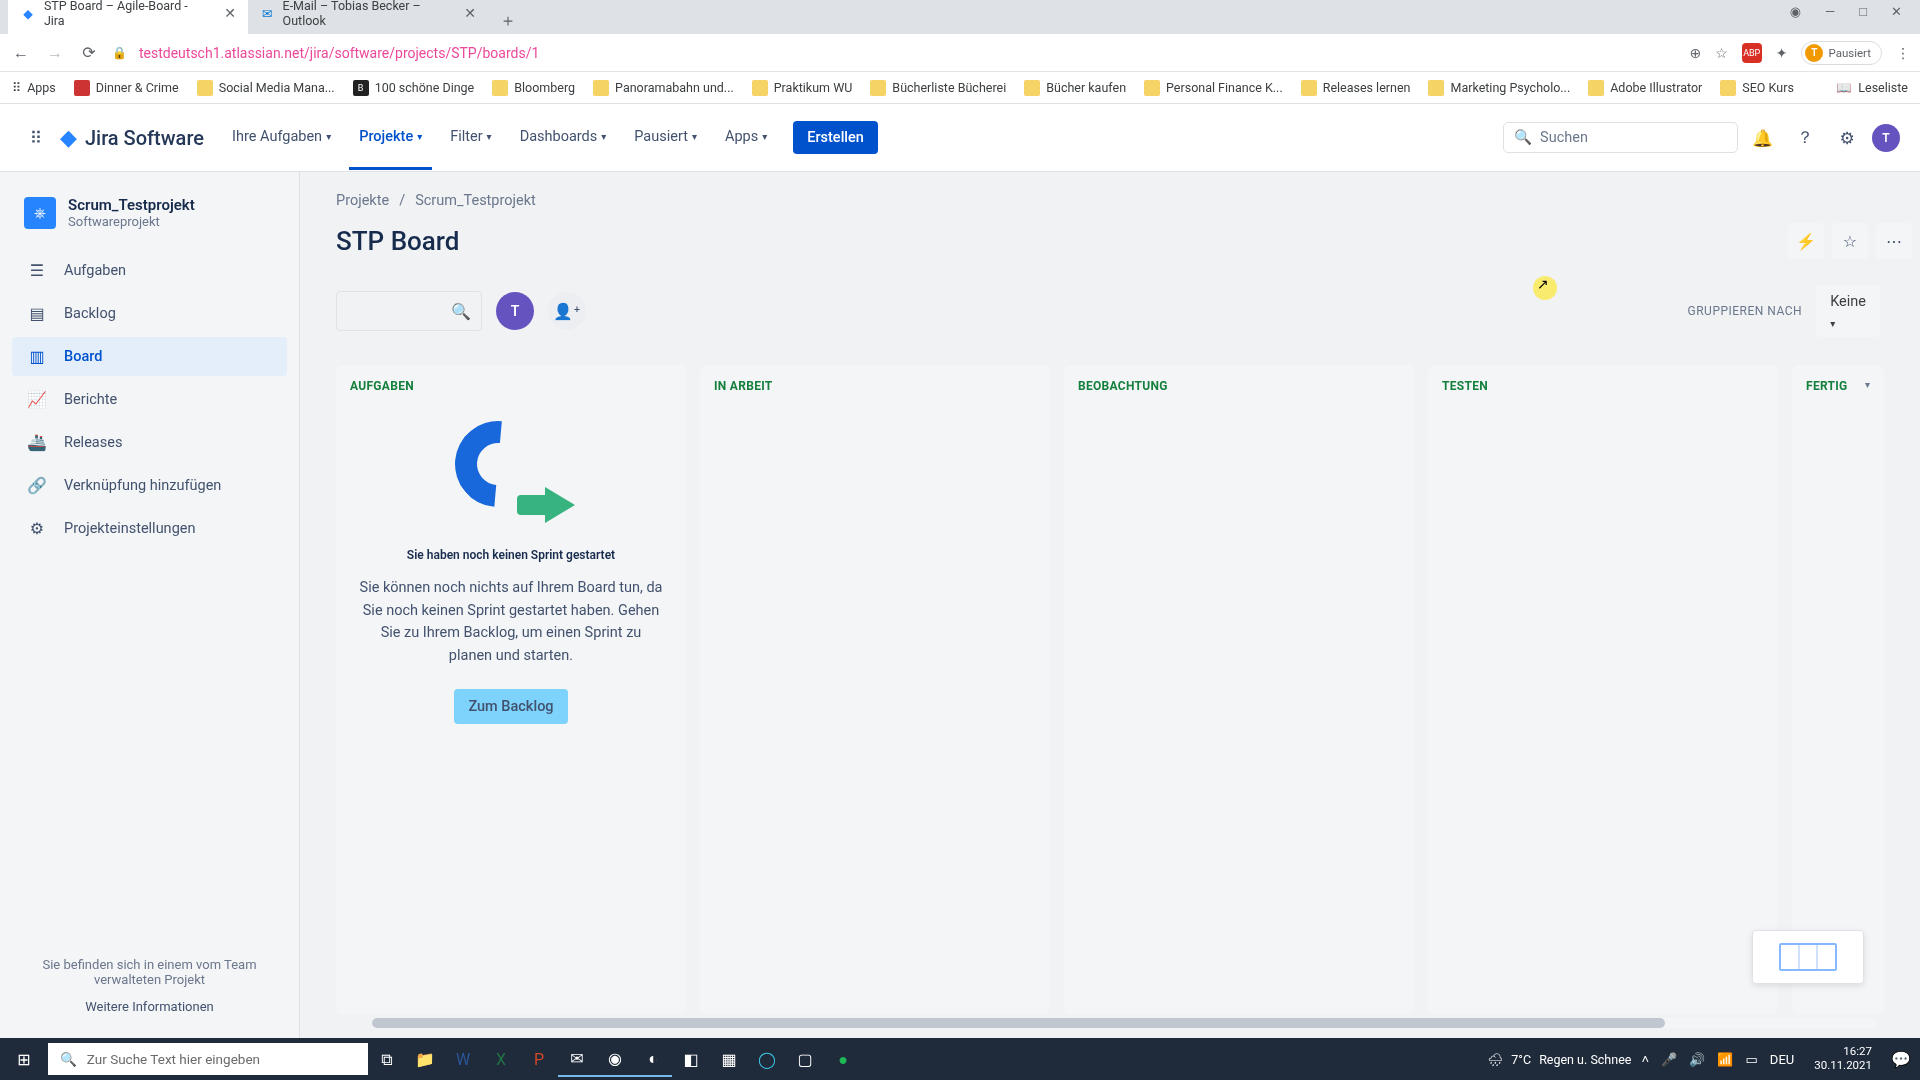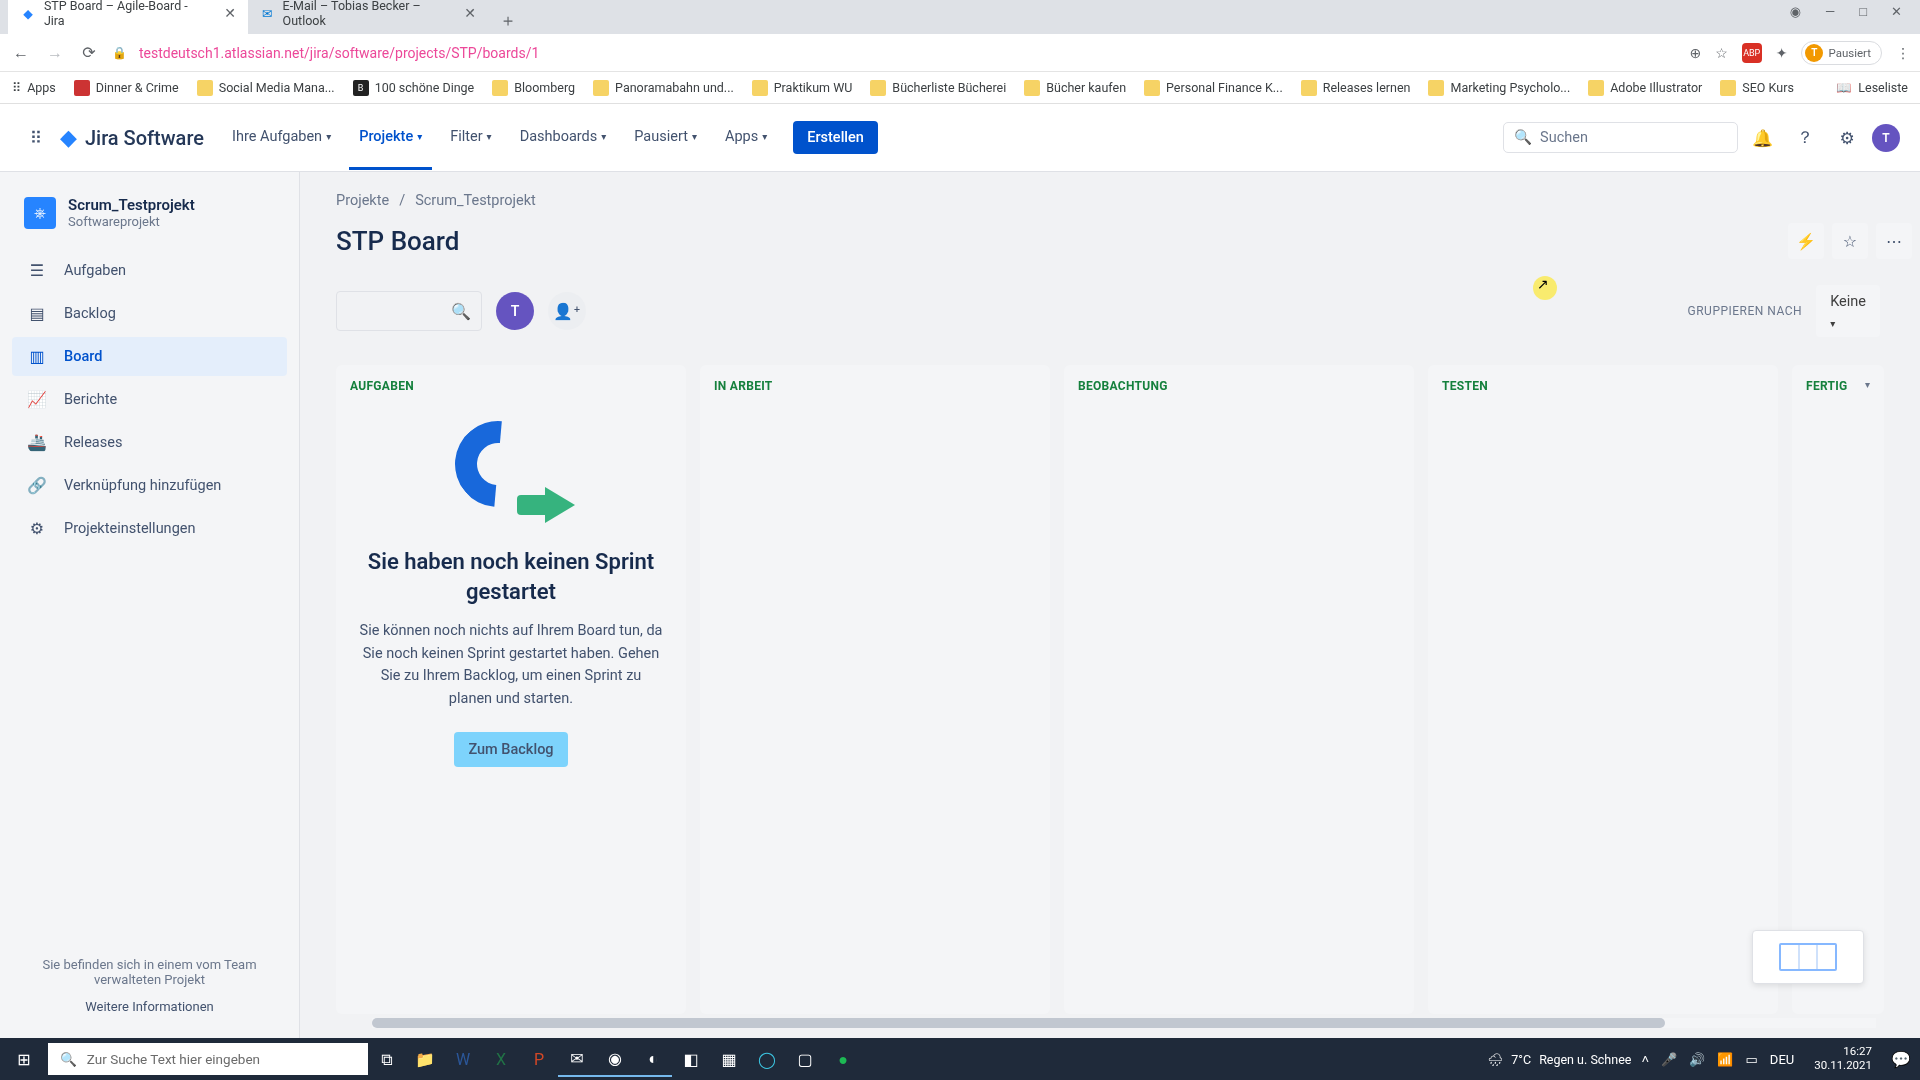--- a/index.html
+++ b/index.html
@@ -79,21 +79,21 @@
 .columns { display:flex; gap:14px; margin-top:28px; flex:1; overflow:hidden; }
 .col { width:350px; background:#f4f5f7; border-radius:6px; padding:14px 14px; flex-shrink:0; }
 .col.short { width:92px; display:flex; align-items:flex-start; }
 .col h4 { font-size:12px; font-weight:700; color:#15803d; letter-spacing:.3px; }
 .col.short h4 { flex:1; }
 .empty-state { text-align:center; padding:26px 8px 10px; }
 .empty-state .illus { width:140px; height:110px; margin:0 auto 18px; position:relative; }
 .illus .arc { width:86px; height:86px; border:22px solid #1868db; border-radius:50%; border-bottom-color:transparent; border-right-color:transparent; transform:rotate(-40deg); position:absolute; left:14px; top:2px; }
 .illus .arr { position:absolute; right:6px; bottom:6px; width:0; height:0; border-left:30px solid #36b37e; border-top:18px solid transparent; border-bottom:18px solid transparent; }
 .illus .arrstem { position:absolute; right:30px; bottom:14px; width:34px; height:20px; background:#36b37e; border-radius:4px; }
-.empty-state .et { font-size:22px; font-weight:600; color:#172b4d; line-height:1.35; }
+.empty-state .et { font-size:12px; font-weight:600; color:#172b4d; line-height:1.35; }
 .empty-state .ed { font-size:14.5px; color:#42526e; margin-top:14px; line-height:1.55; }
 .empty-state .eb { display:inline-block; margin-top:22px; background:#7dd3fc; border:none; border-radius:4px; padding:9px 14px; font-size:14.5px; font-weight:500; color:#42526e; cursor:pointer; }
 
 .hscroll { height:10px; background:#f4f5f7; margin:4px 36px 0 36px; position:relative; }
 .hscroll .thumb { position:absolute; left:0; width:86%; height:100%; background:#c1c7d0; border-radius:5px; }
 
 .cursor-hl { position:absolute; width:24px; height:24px; border-radius:50%; background:rgba(255,230,0,.55); left:1533px; top:276px; pointer-events:none; }
 .cursor-hl::after { content:"↖"; position:absolute; left:4px; top:0; font-size:14px; color:#000; transform:scaleX(-1); }
 
 .float-widget { position:absolute; right:56px; bottom:54px; width:112px; height:54px; background:#fff; border:1px solid #dfe1e6; border-radius:4px; box-shadow:0 2px 6px rgba(0,0,0,.1); display:flex; align-items:center; justify-content:center; }

